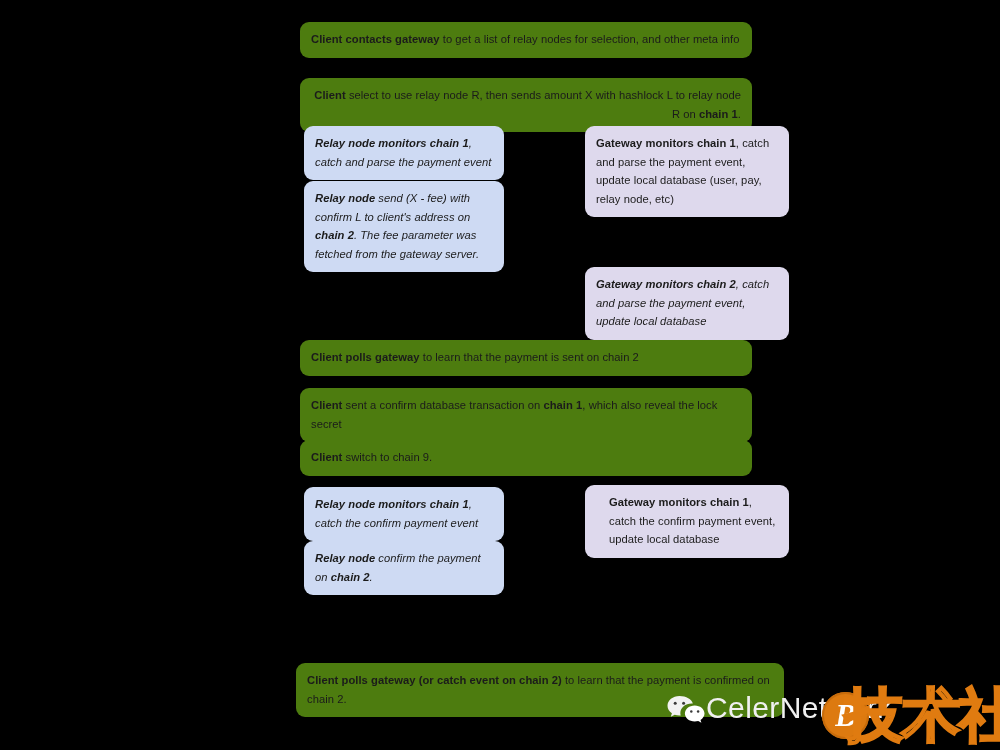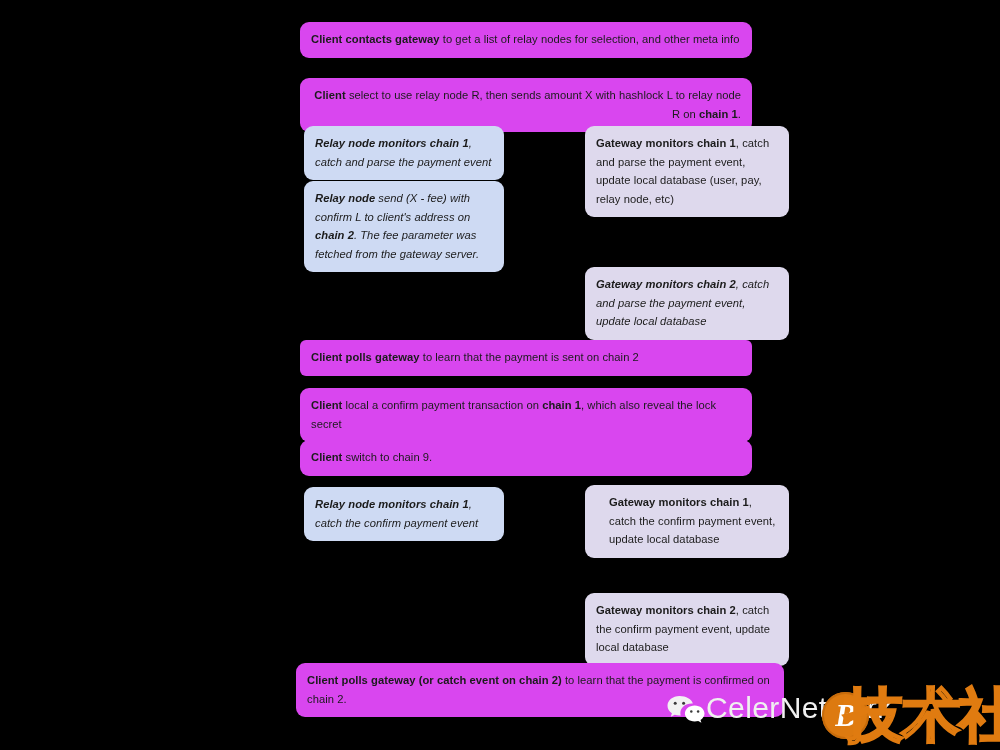--- a/index.html
+++ b/index.html
@@ -33,21 +33,21 @@
     padding: 8px 11px 9px 11px;
     -webkit-font-smoothing: antialiased;
   }
   .step-box .t {
     display: block;
   }
   .step-box b {
     font-weight: bold;
   }
 
-  .c-client   { background: #d946ef; }
+  .c-client   { background: #4d7c0f; }
   .c-relay    { background: #cedaf3; font-style: italic; }
   .c-gateway  { background: #ded9ed; margin-left: 48px; }
 
   
   #watermark {
     position: absolute;
     left: 0;
     top: 0;
     width: 1000px;
     height: 750px;
@@ -132,44 +132,44 @@
   </div>
 
   <div class="step-box c-relay" style="left:304px; top:181px; width:200px;">
     <span class="t"><b>Relay node</b><span> send (X - fee) with confirm L to client's address on </span><b>chain 2</b><span>. The fee parameter was fetched from the gateway server.</span></span>
   </div>
 
   <div class="step-box c-gateway" style="left:537px; top:267px; width:204px;font-style:italic;">
     <span class="t"><b>Gateway monitors chain 2</b><span>, catch and parse the payment event, update local database</span></span>
   </div>
 
-  <div class="step-box c-client" style="left:300px; top:340px; width:452px;border-radius:6px;">
+  <div class="step-box c-client" style="left:300px; top:340px; width:452px;">
     <span class="t"><b>Client polls gateway</b><span> to learn that the payment is sent on chain 2</span></span>
   </div>
 
   <div class="step-box c-client" style="left:300px; top:388px; width:452px;">
-    <span class="t"><b>Client</b><span> local a confirm payment transaction on </span><b>chain 1</b><span>, which also reveal the lock secret</span></span>
+    <span class="t"><b>Client</b><span> sent a confirm database transaction on </span><b>chain 1</b><span>, which also reveal the lock secret</span></span>
   </div>
 
   <div class="step-box c-client" style="left:300px; top:440px; width:452px;">
     <span class="t"><b>Client</b><span> switch to chain 9.</span></span>
   </div>
 
   <div class="step-box c-relay" style="left:304px; top:487px; width:200px;">
     <span class="t"><b>Relay node monitors chain 1</b><span>, catch the confirm payment event</span></span>
   </div>
 
   <div class="step-box c-gateway" style="left:537px; top:485px; width:204px;padding-left:24px;">
     <span class="t"><b>Gateway monitors chain 1</b><span>, catch the confirm payment event, update local database</span></span>
   </div>
 
+  <div class="step-box c-relay" style="left:304px; top:541px; width:200px;">
+    <span class="t"><b>Relay node</b><span> confirm the payment on </span><b>chain 2</b><span>.</span></span>
+  </div>
 
-  <div class="step-box c-gateway" style="left:537px; top:593px; width:204px;">
-    <span class="t"><b>Gateway monitors chain 2</b><span>, catch the confirm payment event, update local database</span></span>
-  </div>
 
   <div class="step-box c-client" style="left:296px; top:663px; width:488px;">
     <span class="t"><b>Client polls gateway (or catch event on chain 2)</b><span> to learn that the payment is confirmed on chain 2.</span></span>
   </div>
 
   <div id="watermark">
 
     <svg class="wm-wechat" viewBox="0 0 40 32">
       <path d="M13.5 2C6.8 2 1.5 6.4 1.5 11.8c0 3 1.7 5.7 4.4 7.5l-1.1 3.4 3.9-2a15.7 15.7 0 0 0 4.8.8c.4 0 .8 0 1.2-.05a9.3 9.3 0 0 1-.35-2.5c0-5.2 5-9.4 11.3-9.4.4 0 .8 0 1.2.05C25.7 5.3 20.2 2 13.5 2z" fill="#f2f2f2"></path>
       <circle cx="9.2" cy="9.3" r="1.5" fill="#3a3a3a"></circle>

